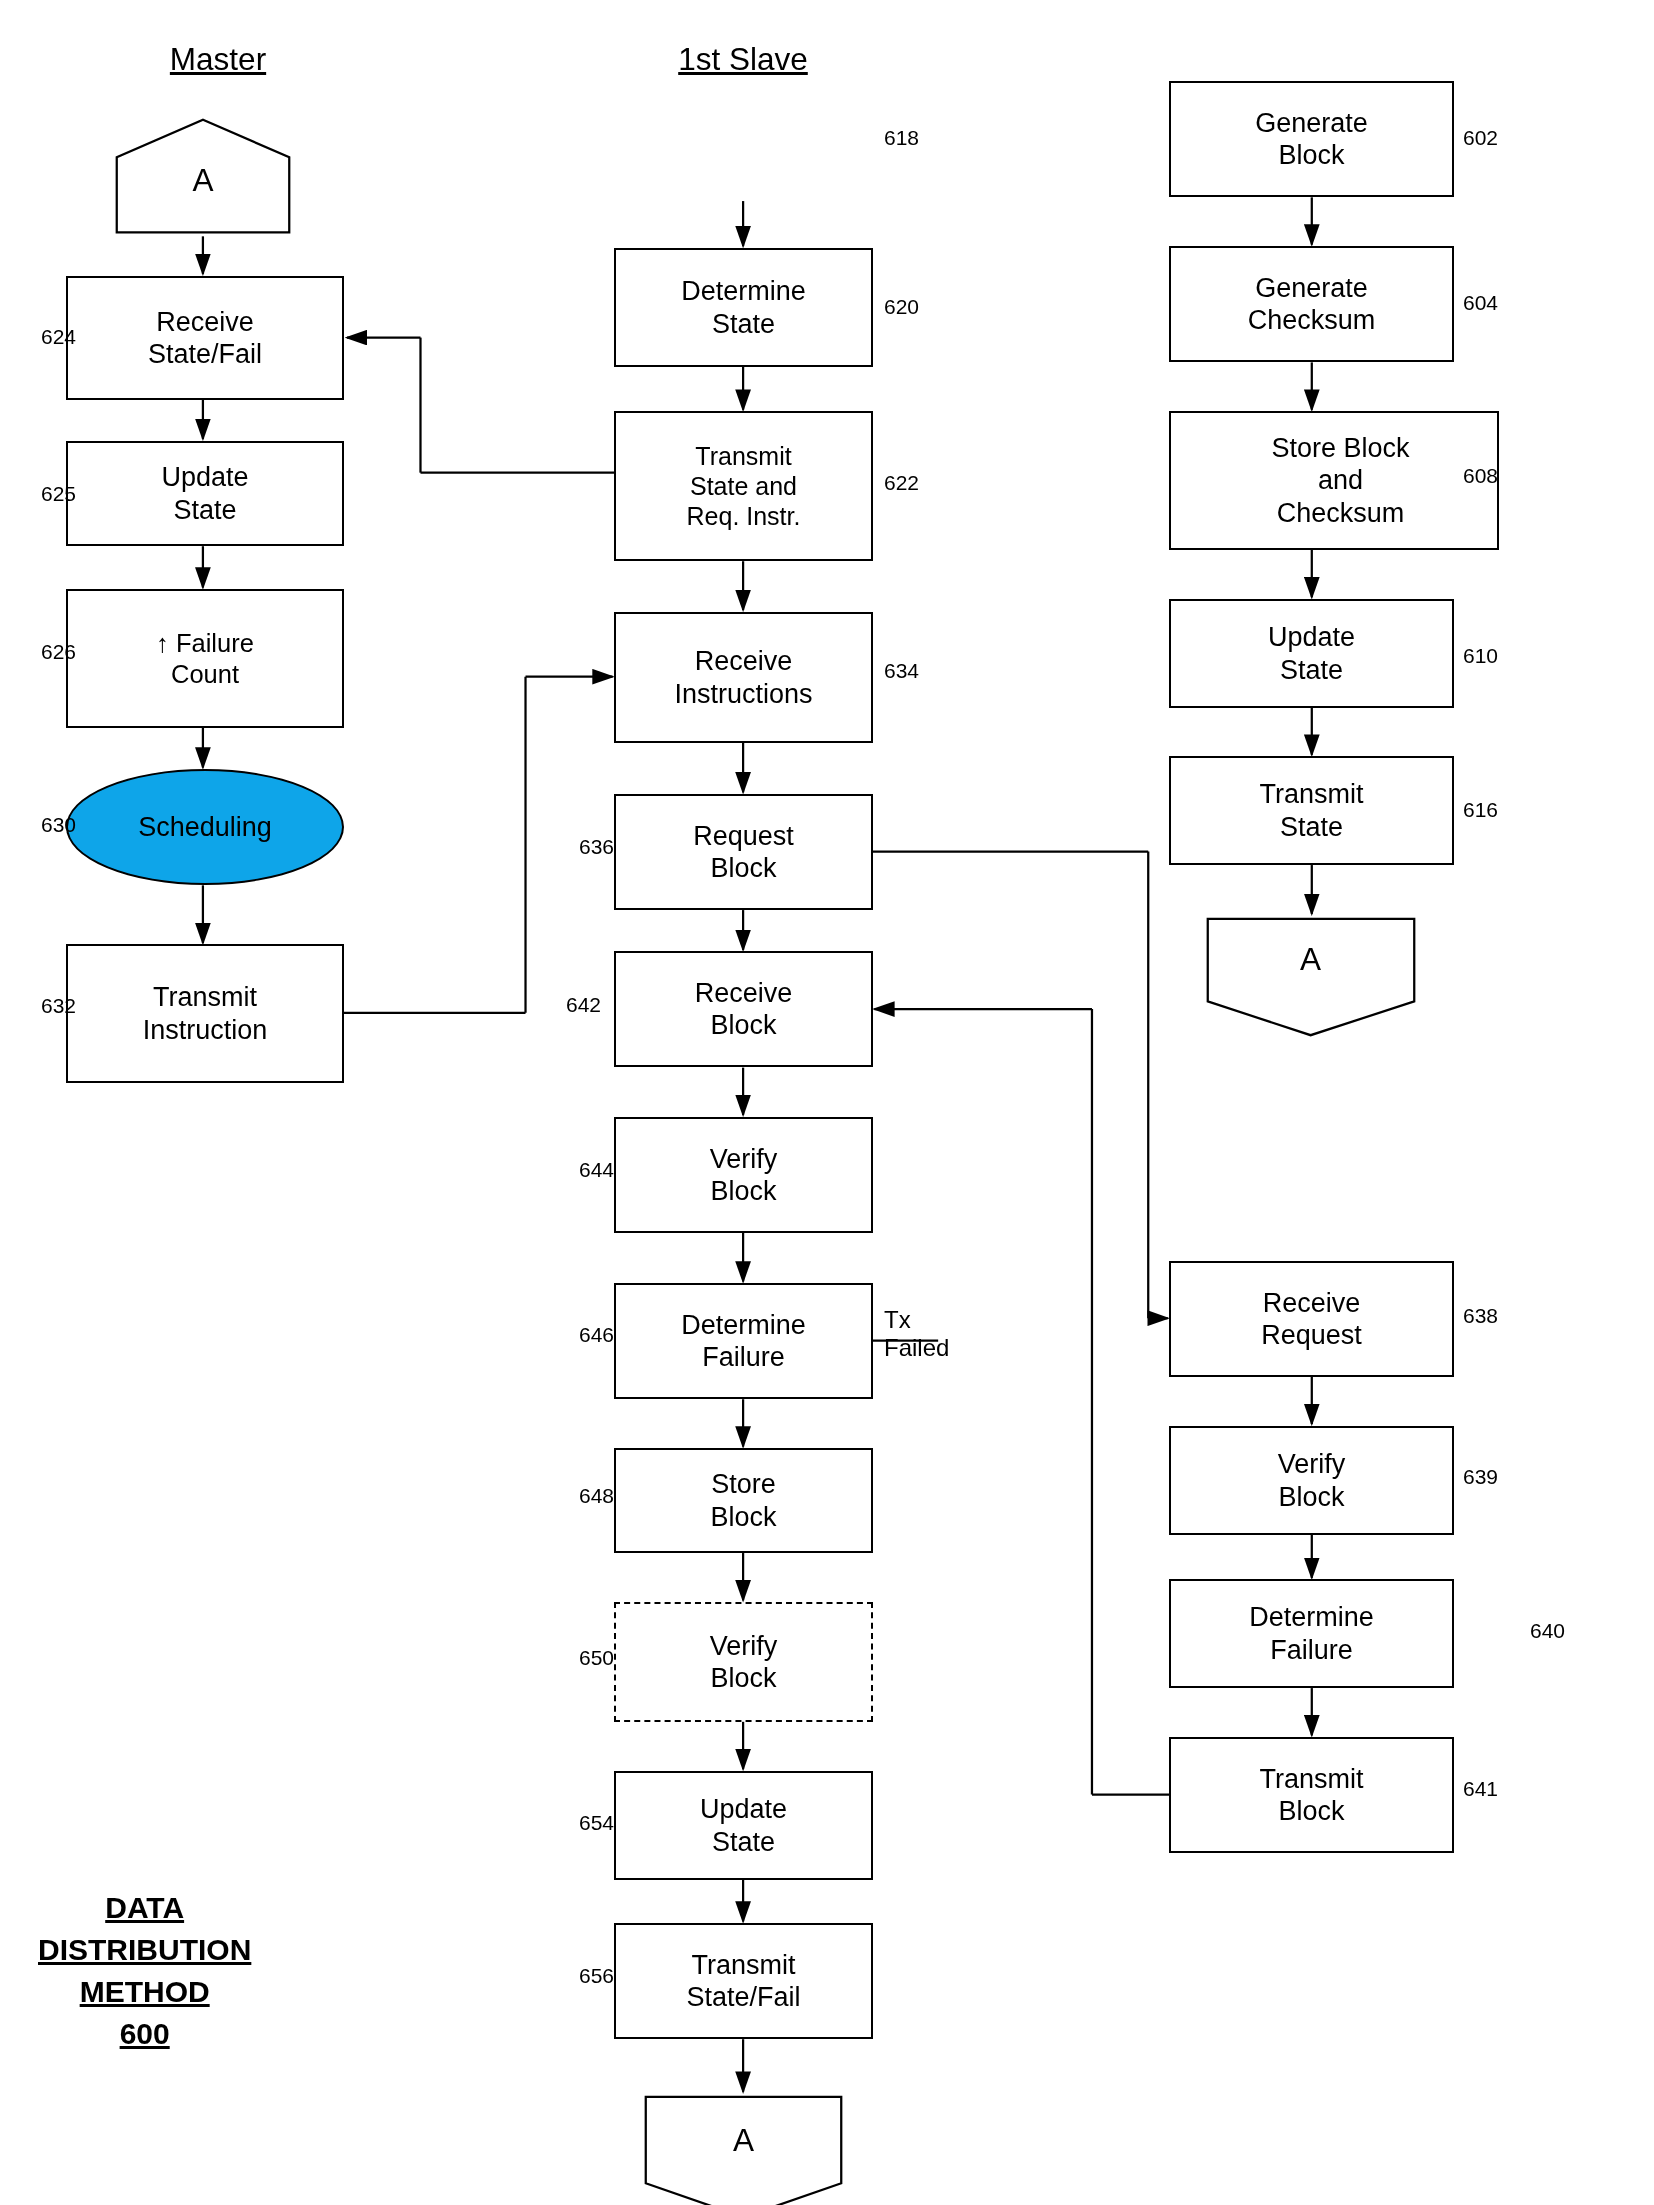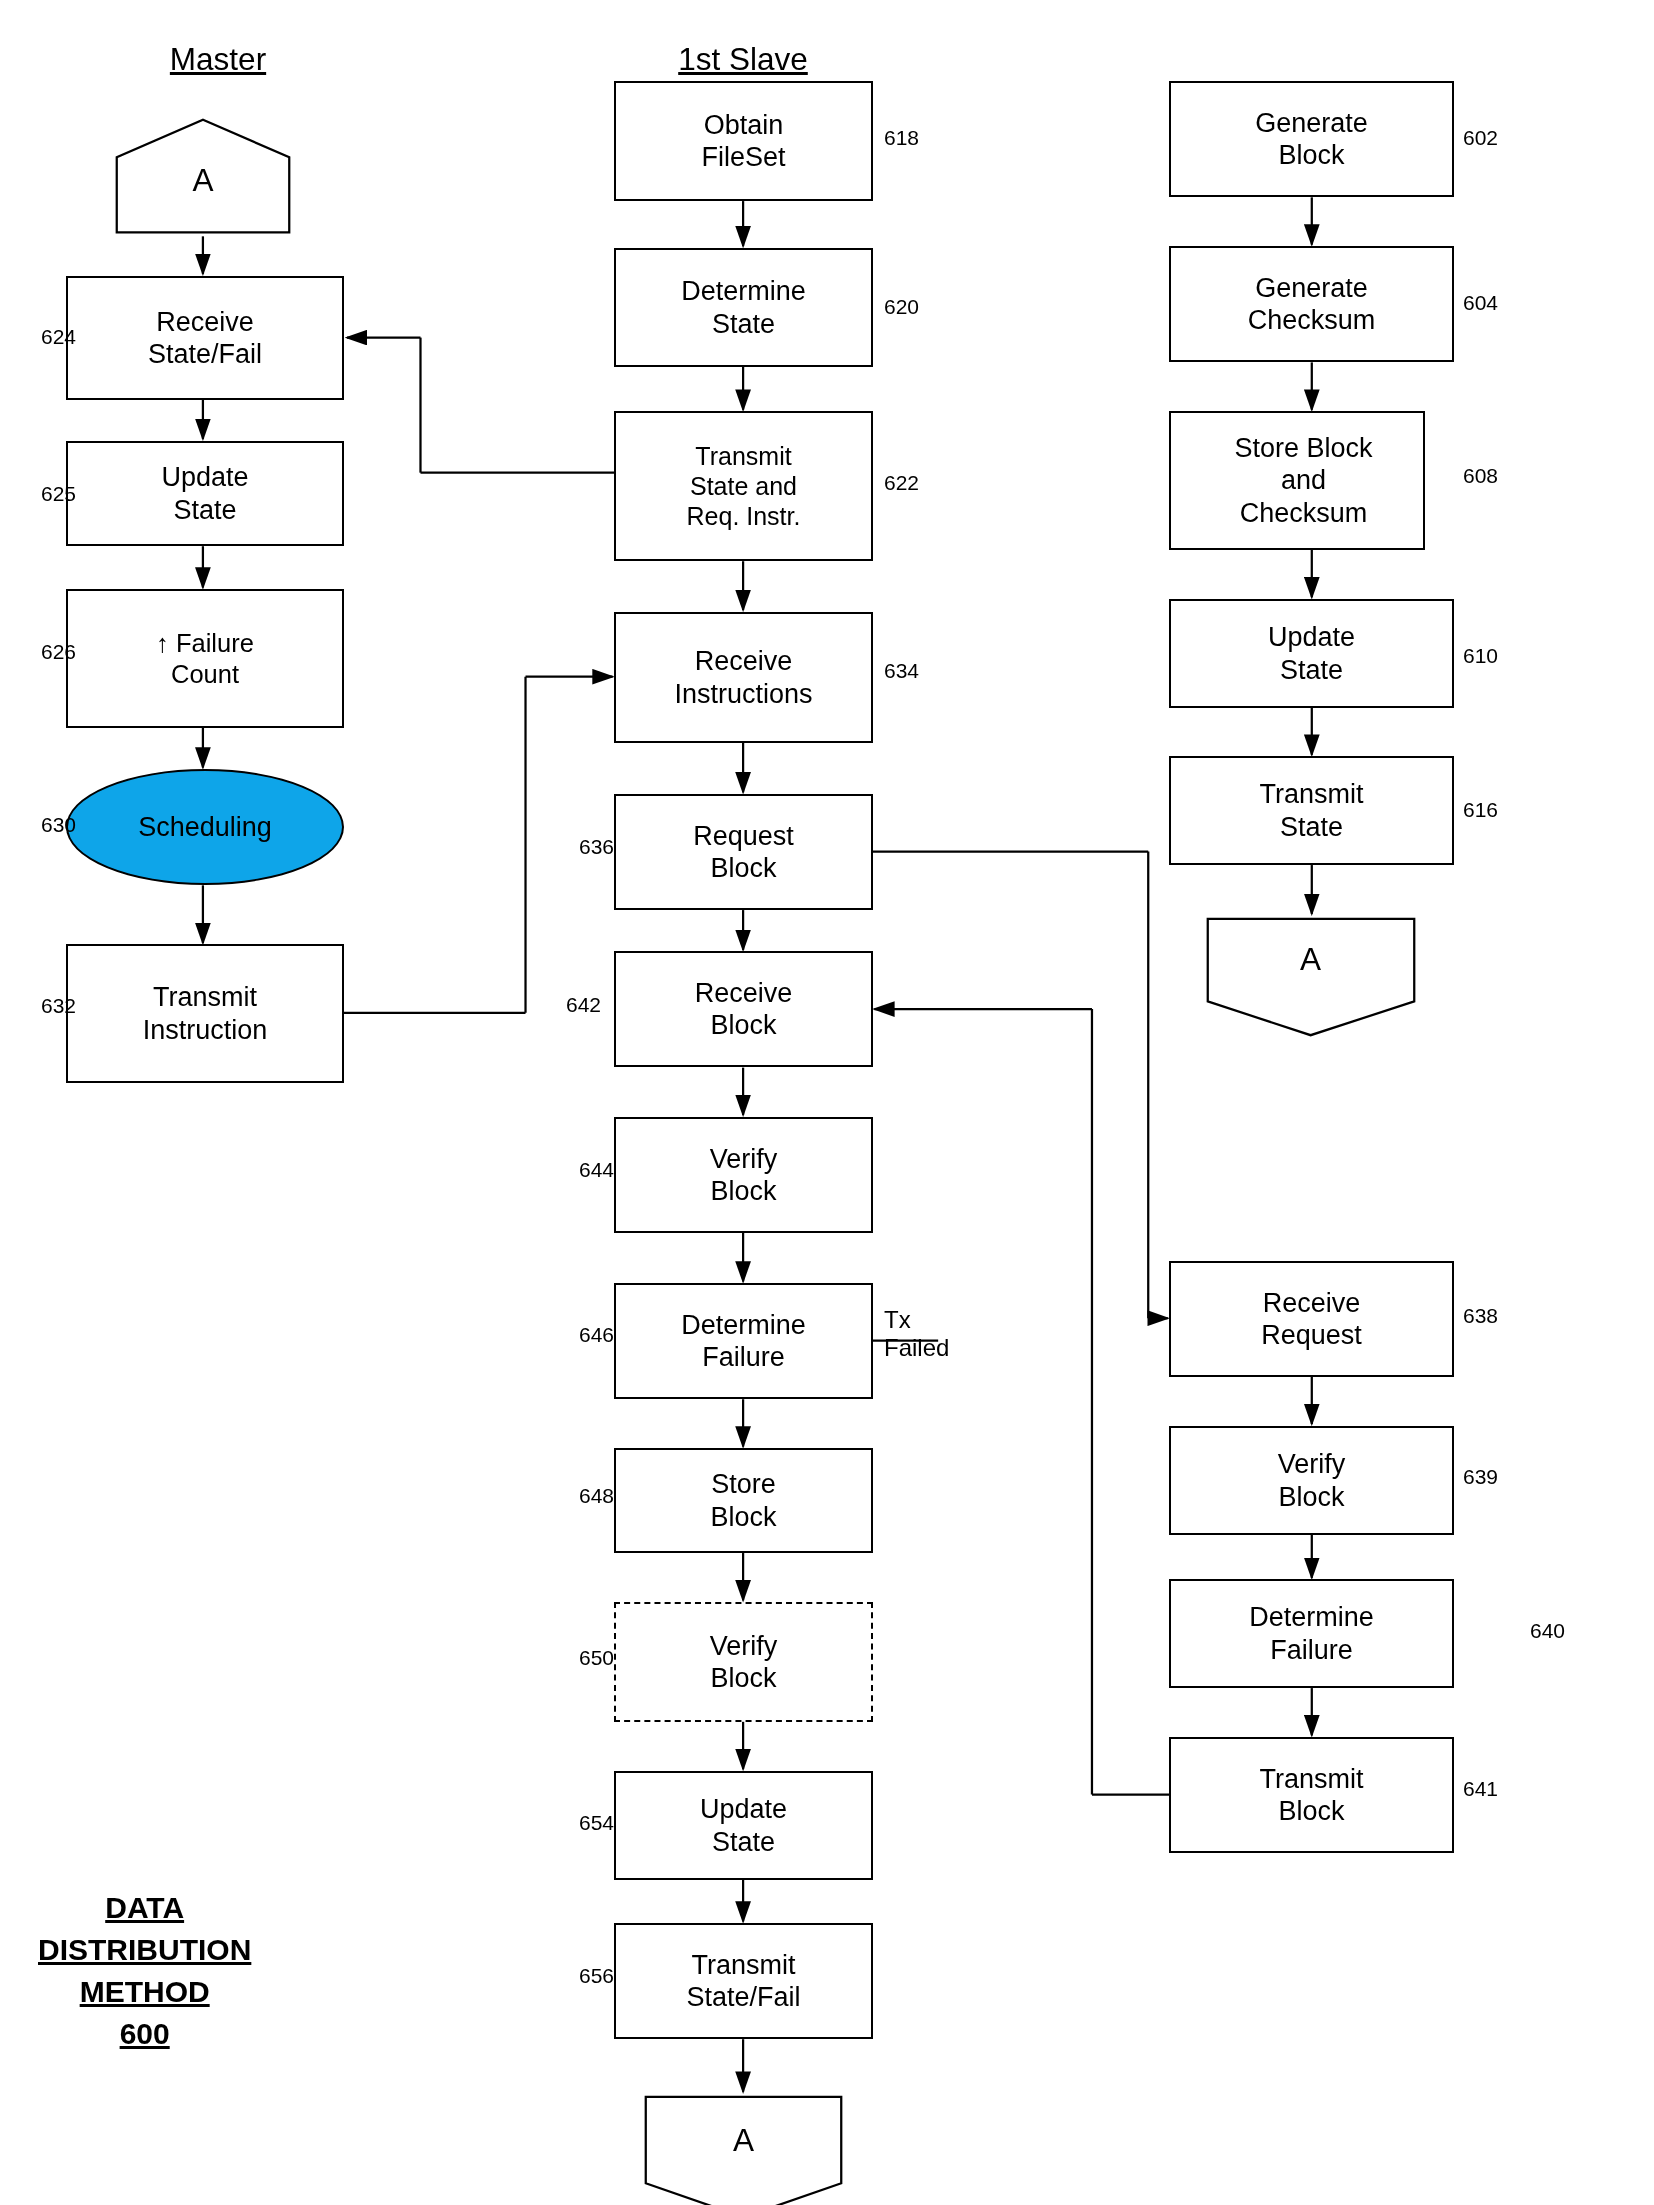--- a/index.html
+++ b/index.html
@@ -83,21 +83,20 @@
   <div class="fc-box" style="left:66px; top:276px; width:278px; height:124px;">Receive<br>State/Fail</div>
 
   <div class="fc-box" style="left:66px; top:441px; width:278px; height:105px;">Update<br>State</div>
 
   <div class="fc-box" style="left:66px; top:589px; width:278px; height:139px; font-size:25.5px;">↑ Failure<br>Count</div>
 
   <div class="fc-oval" style="left:66px; top:769px; width:278px; height:116px;">Scheduling</div>
 
   <div class="fc-box" style="left:66px; top:944px; width:278px; height:139px;">Transmit<br>Instruction</div>
 
-  <div class="fc-box" style="left:614px; top:81px; width:259px; height:120px;">Obtain<br>FileSet</div>
 
   <div class="fc-box" style="left:614px; top:248px; width:259px; height:119px;">Determine<br>State</div>
 
   <div class="fc-box" style="left:614px; top:411px; width:259px; height:150px; font-size:25px;">Transmit<br>State and<br>Req. Instr.</div>
 
   <div class="fc-box" style="left:614px; top:612px; width:259px; height:131px;">Receive<br>Instructions</div>
 
   <div class="fc-box" style="left:614px; top:794px; width:259px; height:116px;">Request<br>Block</div>
 
   <div class="fc-box" style="left:614px; top:951px; width:259px; height:116px;">Receive<br>Block</div>
@@ -118,21 +117,21 @@
     <svg width="203" height="128" viewBox="0 0 270 170">
       <polygon points="5,5 265,5 265,120 135,165 5,120" fill="white" stroke="black" stroke-width="3"></polygon>
       <text x="135" y="77" text-anchor="middle" font-size="42" font-family="Arial">A</text>
     </svg>
   </div>
 
   <div class="fc-box" style="left:1169px; top:81px; width:285px; height:116px;">Generate<br>Block</div>
 
   <div class="fc-box" style="left:1169px; top:246px; width:285px; height:116px;">Generate<br>Checksum</div>
 
-  <div class="fc-box" style="left:1169px; top:411px; width:256px; height:139px;padding-left:13px;">Store Block<br>and<br>Checksum</div>
+  <div class="fc-box" style="left:1169px; top:411px; width:330px; height:139px;padding-left:13px;">Store Block<br>and<br>Checksum</div>
 
   <div class="fc-box" style="left:1169px; top:599px; width:285px; height:109px;">Update<br>State</div>
 
   <div class="fc-box" style="left:1169px; top:756px; width:285px; height:109px;">Transmit<br>State</div>
 
   <div style="position:absolute; left:1204px; top:915px; width:214px; height:124px;">
     <svg width="214" height="124" viewBox="0 0 285 165">
       <polygon points="5,5 280,5 280,115 142,160 5,115" fill="white" stroke="black" stroke-width="3"></polygon>
       <text x="142" y="73" text-anchor="middle" font-size="42" font-family="Arial">A</text>
     </svg>

